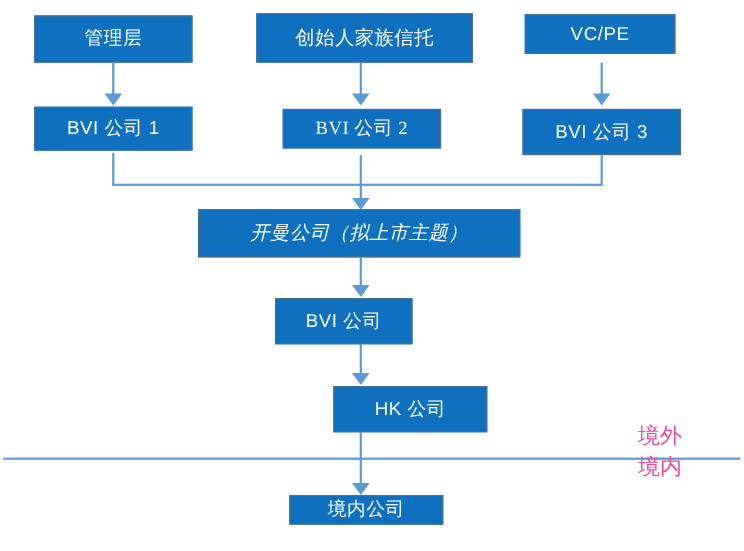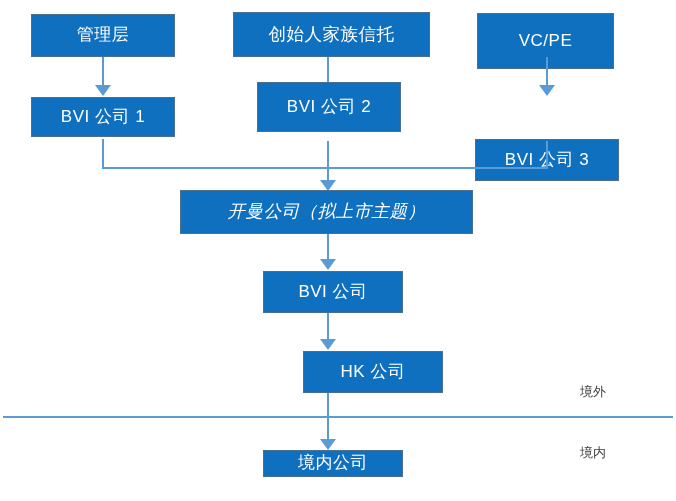--- a/index.html
+++ b/index.html
@@ -50,97 +50,97 @@
   }
 
   .divider {
     position: absolute;
     height: 1.5px;
     background: #5b9bd5;
   }
 
   .region-label {
     position: absolute;
-    color: #404040;
-    font-size: 13px;
+    color: #ec4899;
+    font-size: 20px;
     white-space: nowrap;
   }
 </style>
 </head>
 <body>
 
 <div id="canvas">
 
   <div class="node" style="left:31px; top:14px; width:144px; height:43px;text-align:center;">
     <span>管理层</span>
   </div>
 
   <div class="node wide-label" style="left:233px; top:12px; width:197px; height:45px;align-items:center;">
     <span>创始人家族信托</span>
   </div>
 
-  <div class="node" style="left:477px; top:13px; width:137px; height:56px;">
+  <div class="node" style="left:477px; top:13px; width:137px; height:36px;">
     <span>VC/PE</span>
   </div>
 
   <div class="edge-line edge-v" style="left:102px; top:57px; height:30px;"></div>
   <div class="arrowhead" style="left:95px; top:85px;"></div>
 
   <div class="edge-line edge-v" style="left:327px; top:57px; height:30px;"></div>
   <div class="arrowhead" style="left:320px; top:85px;"></div>
 
   <div class="edge-line edge-v" style="left:546px; top:57px; height:30px;"></div>
   <div class="arrowhead" style="left:539px; top:85px;"></div>
 
   <div class="node" style="left:31px; top:97px; width:144px; height:40px;">
     <span>BVI 公司 1</span>
   </div>
 
-  <div class="node" style="left:257px; top:82px; width:144px; height:50px;">
+  <div class="node" style="left:257px; top:99px; width:144px; height:36px;font-family:Liberation Serif, serif;">
     <span>BVI 公司 2</span>
   </div>
 
-  <div class="node" style="left:475px; top:99px; width:144px; height:42px;margin-top:40px;">
+  <div class="node" style="left:475px; top:99px; width:144px; height:42px;">
     <span>BVI 公司 3</span>
   </div>
 
   <div class="edge-line edge-v" style="left:102px; top:139px; height:29px;"></div>
   <div class="edge-line edge-v" style="left:546px; top:141px; height:27px;"></div>
   <div class="edge-line edge-h" style="left:102px; top:167px; width:446px;"></div>
   <div class="edge-line edge-v" style="left:327px; top:141px; height:44px;"></div>
   <div class="arrowhead" style="left:320px; top:180px;"></div>
 
   <div class="node wide-label" style="left:180px; top:190px; width:293px; height:44px;font-style:italic;">
     <span>开曼公司（拟上市主题）</span>
   </div>
 
   <div class="edge-line edge-v" style="left:327px; top:234px; height:28px;"></div>
   <div class="arrowhead" style="left:320px; top:259px;"></div>
 
-  <div class="node" style="left:263px; top:271px; width:140px; height:42px;">
+  <div class="node" style="left:250px; top:271px; width:125px; height:42px;">
     <span>BVI 公司</span>
   </div>
 
   <div class="edge-line edge-v" style="left:327px; top:313px; height:28px;"></div>
   <div class="arrowhead" style="left:320px; top:339px;"></div>
 
   <div class="node" style="left:263px; top:351px; width:140px; height:42px;margin-left:40px;">
     <span>HK 公司</span>
   </div>
 
   <div class="edge-line edge-v" style="left:327px; top:393px; height:50px;"></div>
   <div class="arrowhead" style="left:320px; top:439px;"></div>
 
   <div class="divider" style="left:3px; top:416px; width:670px;"></div>
 
   <div class="region-label" style="left:580px; top:383px;">
     <span>境外</span>
   </div>
 
-  <div class="region-label" style="left:580px; top:444px;">
+  <div class="region-label" style="left:580px; top:411px;">
     <span>境内</span>
   </div>
 
   <div class="node" style="left:263px; top:450px; width:140px; height:27px;">
     <span>境内公司</span>
   </div>
 
 </div>
 
 </body></html>

